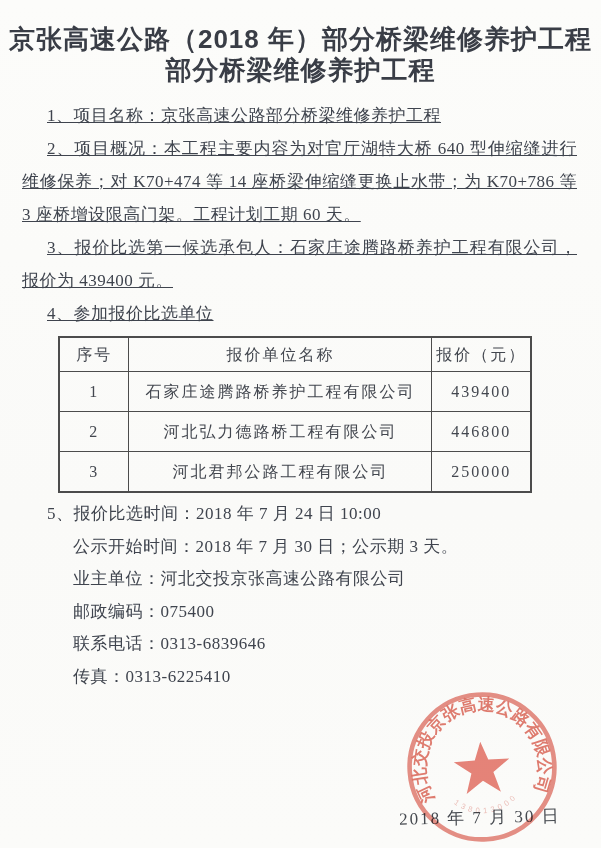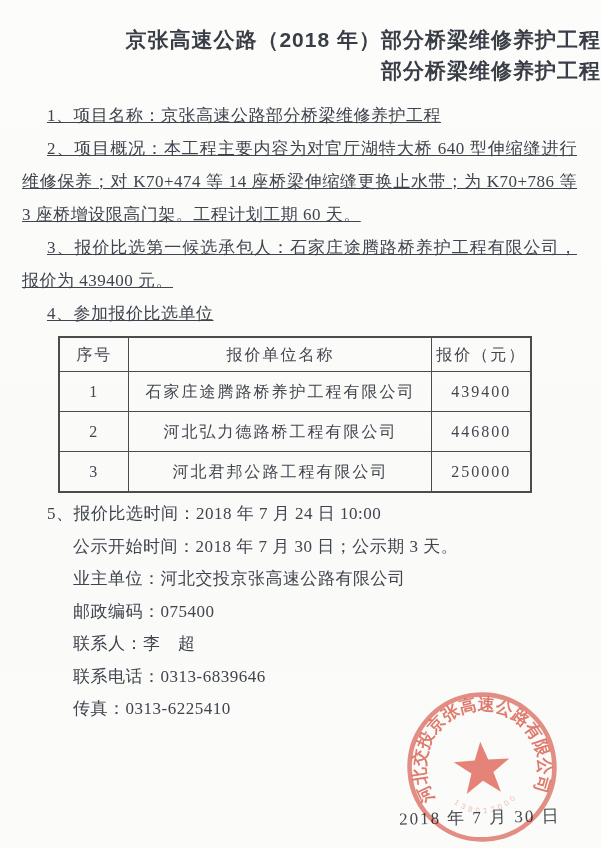--- a/index.html
+++ b/index.html
@@ -10,24 +10,24 @@
     color:#3f444e;
     position:relative;
     overflow:hidden;
   }
   .page{
     position:absolute;inset:0;
     background:linear-gradient(180deg,#fcfcfa 0%,#fafaf8 60%,#fbfbf9 100%);
   }
   .titles{
     margin-top:24px;
-    text-align:right;
+    text-align:center;
     font-family:"Liberation Sans","DejaVu Sans",sans-serif;
     font-weight:bold;
-    font-size:21px;
+    font-size:26px;
     line-height:31px;
     color:#393d46;
     letter-spacing:1px;
   }
   .content{
     margin:13px 24px 0 22px;
     font-size:17px;
     line-height:33px;
     text-align:justify;
     letter-spacing:0.5px;
@@ -116,21 +116,20 @@
           <td class="price-cell">250000</td>
         </tr>
       </tbody>
     </table>
 
     <div class="sec5">
       <p class="lead">5、报价比选时间：2018 年 7 月 24 日 10:00</p>
       <p class="sub">公示开始时间：2018 年 7 月 30 日；公示期 3 天。</p>
       <p class="sub">业主单位：河北交投京张高速公路有限公司</p>
       <p class="sub">邮政编码：075400</p>
-      <p class="sub">联系人：李　超</p>
       <p class="sub">联系电话：0313-6839646</p>
       <p class="sub">传真：0313-6225410</p>
     </div>
   </div>
 
   <div class="date-line">2018 年 7 月 30 日</div>
 
   <div class="seal">
     <svg width="154" height="154" viewBox="0 0 200 200">
       <circle cx="100" cy="100" r="94" fill="none" stroke="#e2756a" stroke-width="6" opacity="0.92"></circle>

